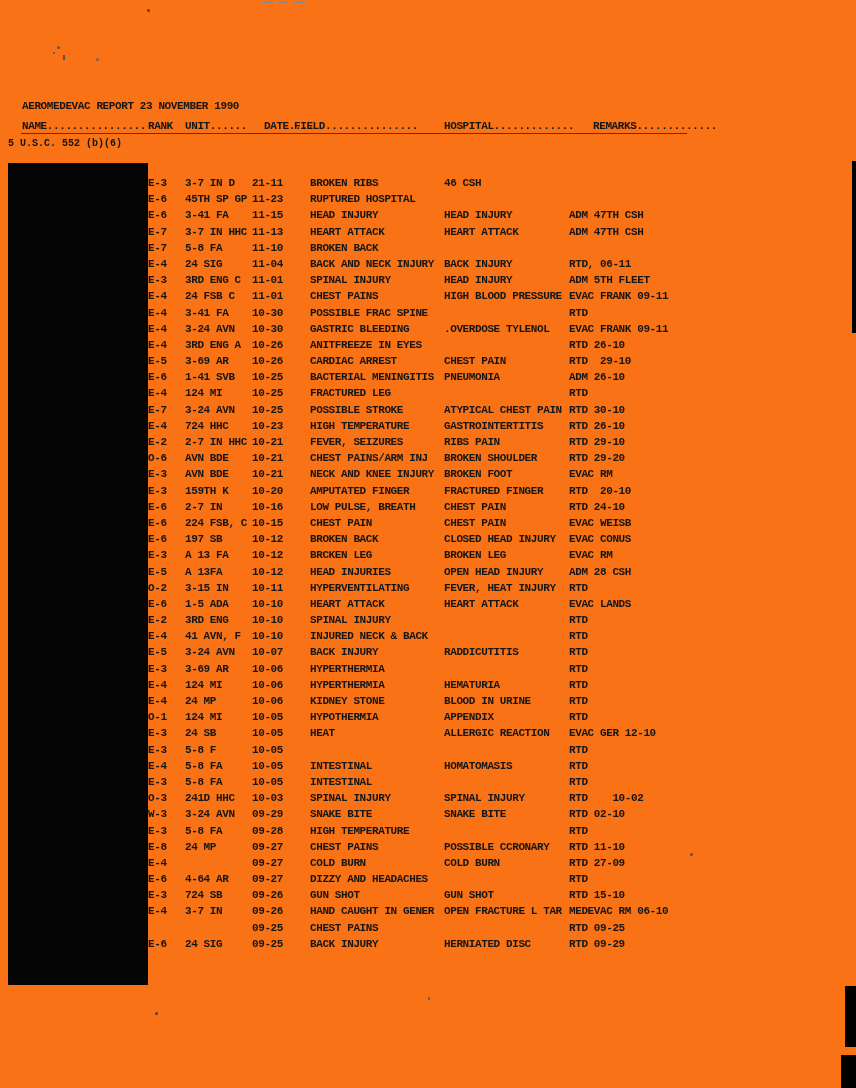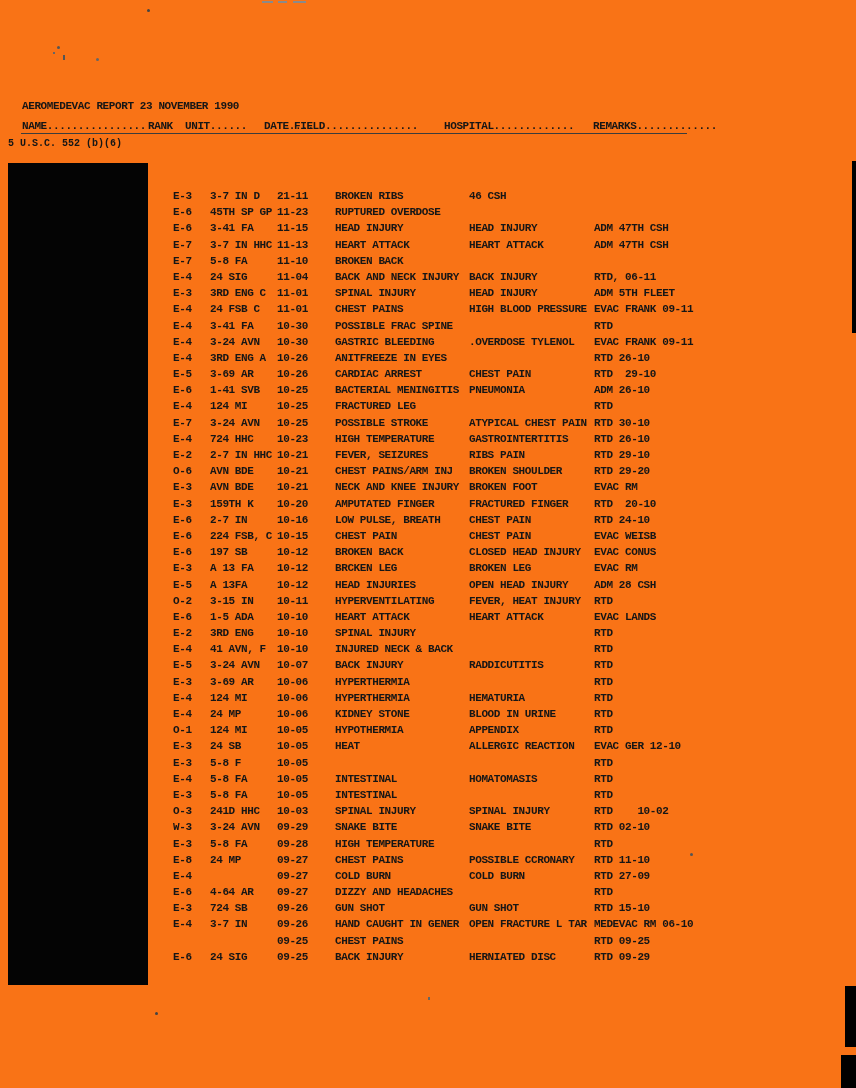--- a/index.html
+++ b/index.html
@@ -11,21 +11,21 @@
   }
   .mono { font-size:11px; letter-spacing:-0.4px; white-space:pre; }
   .title { position:absolute; left:22px; top:100px; }
   .colhead { position:absolute; top:120px; }
   .ch-name { left:22px; } .ch-rank { left:148px; } .ch-unit { left:185px; }
   .ch-date { left:264px; } .ch-field { left:294px;font-family:Liberation Mono, monospace; } .ch-hospital { left:444px; }
   .ch-remarks { left:569px;margin-left:24px; }
   .head-rule { position:absolute; left:21px; top:133px; width:666px; height:1px; background:#3c3c3c; }
   .privacy { position:absolute; left:8px; top:138px; font-size:10px; letter-spacing:0; white-space:pre; }
   .redaction { position:absolute; left:8px; top:163px; width:140px; height:822px; background:#040404; }
-  .table { position:absolute; left:148px; top:188px; width:620px;padding-left:25px; }
+  .table { position:absolute; left:148px; top:175px; width:620px; }
   .row { display:grid; grid-template-columns:37px 67px 58px 134px 125px 1fr; height:16.2px; line-height:16.2px; }
   .cell { font-size:11px; letter-spacing:-0.4px; white-space:pre; overflow:visible; }
   .artifact { position:absolute; background:#000; }
   .edge-bar-1 { right:0; top:161px; width:4px; height:172px; }
   .edge-bar-2 { right:0; top:986px; width:11px; height:61px; }
   .edge-bar-3 { right:0; top:1055px; width:15px; height:33px; }
   .s1 { left:262px; top:1px; width:11px; height:2px; background:#8a8a8a; }
   .s2 { left:278px; top:1px; width:9px; height:2px; background:#8a8a8a; }
   .s3 { left:293px; top:1px; width:13px; height:2px; background:#8a8a8a; }
   .s4 { left:147px; top:9px; width:3px; height:3px; background:#444; border-radius:50%; }
@@ -78,21 +78,21 @@
       <span class="cell">3-7 IN D</span>
       <span class="cell">21-11</span>
       <span class="cell">BROKEN RIBS</span>
       <span class="cell">46 CSH</span>
       <span class="cell"></span>
     </div>
       <div class="row">
       <span class="cell">E-6</span>
       <span class="cell">45TH SP GP</span>
       <span class="cell">11-23</span>
-      <span class="cell">RUPTURED OVERDOSE</span>
+      <span class="cell">RUPTURED HOSPITAL</span>
       <span class="cell"></span>
       <span class="cell"></span>
     </div>
       <div class="row">
       <span class="cell">E-6</span>
       <span class="cell">3-41 FA</span>
       <span class="cell">11-15</span>
       <span class="cell">HEAD INJURY</span>
       <span class="cell">HEAD INJURY</span>
       <span class="cell">ADM 47TH CSH</span>

